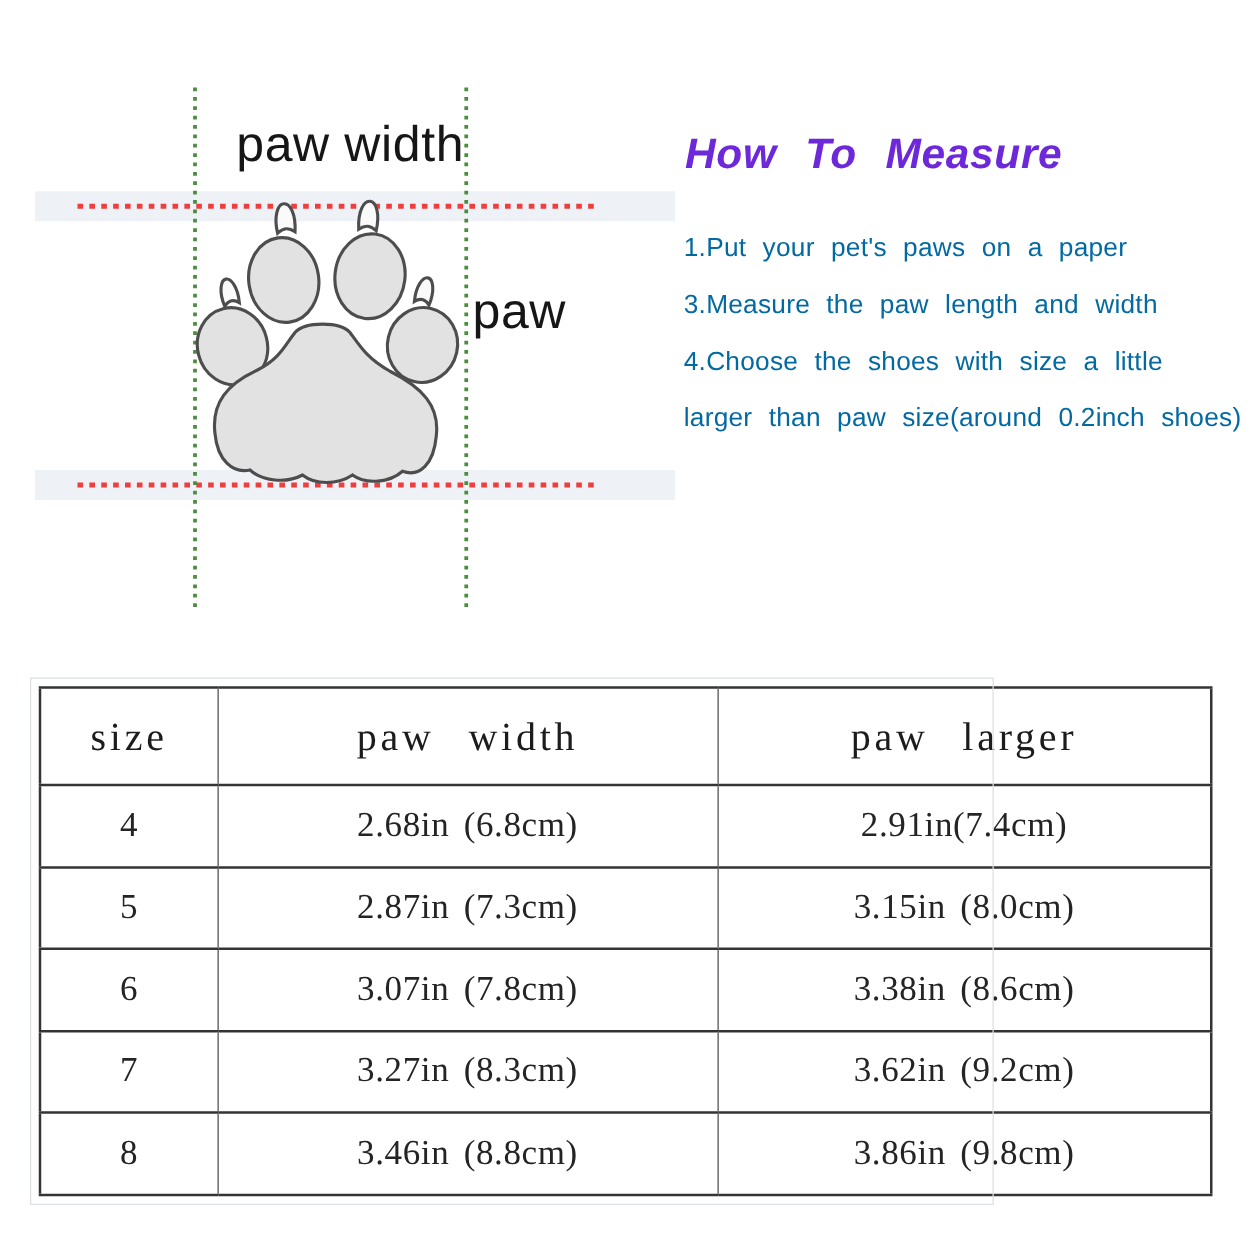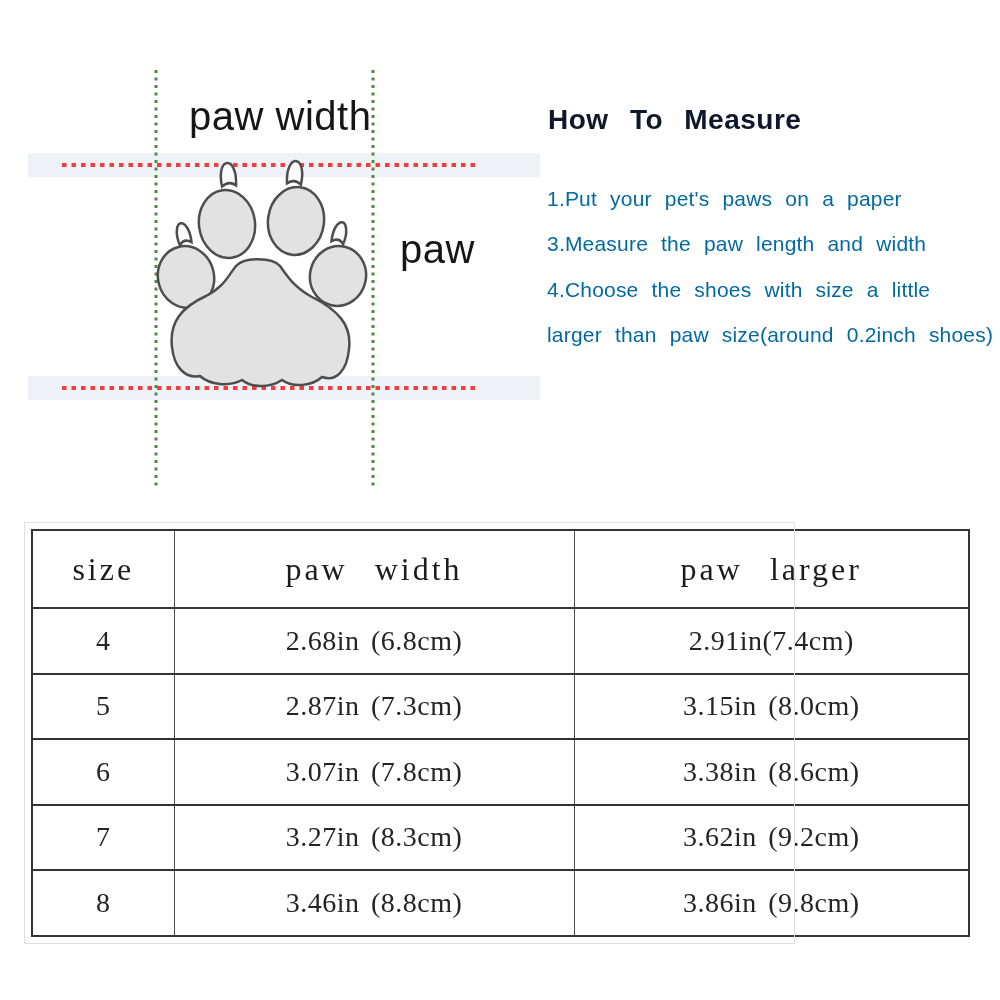--- a/index.html
+++ b/index.html
@@ -20,40 +20,40 @@
   .greenline { stroke: #4c8c3f; stroke-width: 3; stroke-dasharray: 3 4.5; }
   .pad { fill: #e2e2e2; stroke: #4d4d4d; stroke-width: 2.5; }
   .claw { fill: #fafafa; stroke: #4d4d4d; stroke-width: 2.5; }
 
   .paw-width-label {
     position: absolute; left: 189px; top: 94px;
     font-size: 40px; color: #161616; letter-spacing: 0.5px;
     white-space: nowrap;
   }
   .paw-length-label {
-    position: absolute; left: 400px; top: 218px;
+    position: absolute; left: 378px; top: 218px;
     font-size: 40px; color: #161616; line-height: 63px;
     letter-spacing: 0.5px; white-space: nowrap;
   }
 
   
   .howto-title {
     position: absolute; left: 548px; top: 104px;
-    font-size: 28px; font-weight: 700; color: #0f172a;
-    word-spacing: 13px; letter-spacing: 0.5px; white-space: nowrap;
+    font-size: 34px; font-weight: 700; color: #6d28d9;
+    word-spacing: 13px; letter-spacing: 0.5px; white-space: nowrap; font-style: italic;
   }
   .howto-steps { position: absolute; left: 547px; top: 176px; }
   .howto-step {
     height: 45.5px; display: flex; align-items: center;
     font-size: 21px; color: #0369a1;
     word-spacing: 7px; letter-spacing: 0.2px; white-space: nowrap;
   }
 
   
-  .table-wrap { position: absolute; left: 31px; top: 529px; width: 757px; }
+  .table-wrap { position: absolute; left: 31px; top: 549px; width: 757px; }
   .table-wrap::before {
     content: ""; position: absolute; inset: -7px;
     border: 1px solid #dcdfe3; pointer-events: none;
   }
   table.size-chart {
     border-collapse: collapse; table-layout: fixed; width: 937px;
     font-family: "Liberation Serif", serif;
     border: 2px solid #343434;
   }
   table.size-chart th, table.size-chart td {

